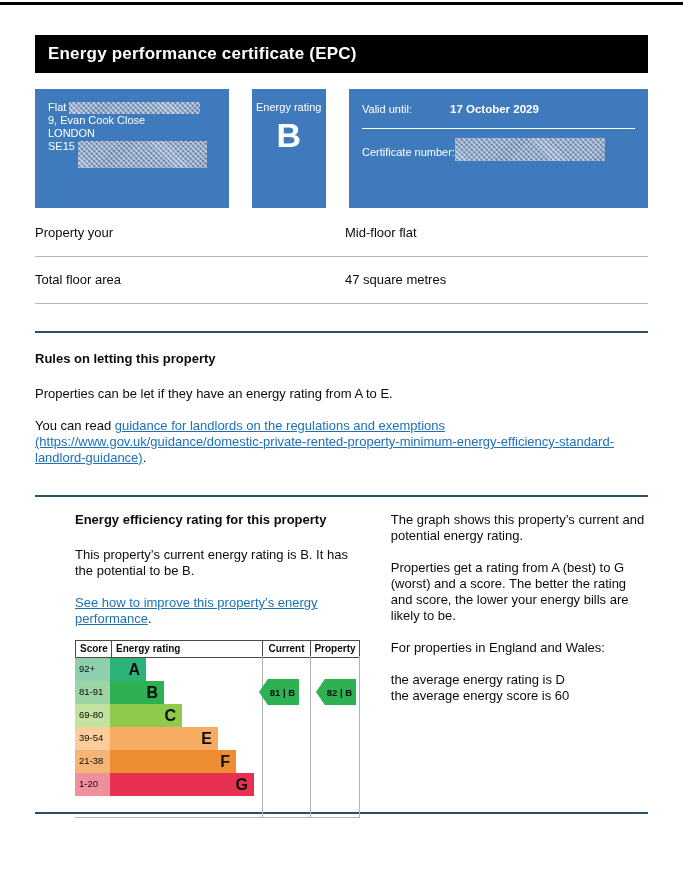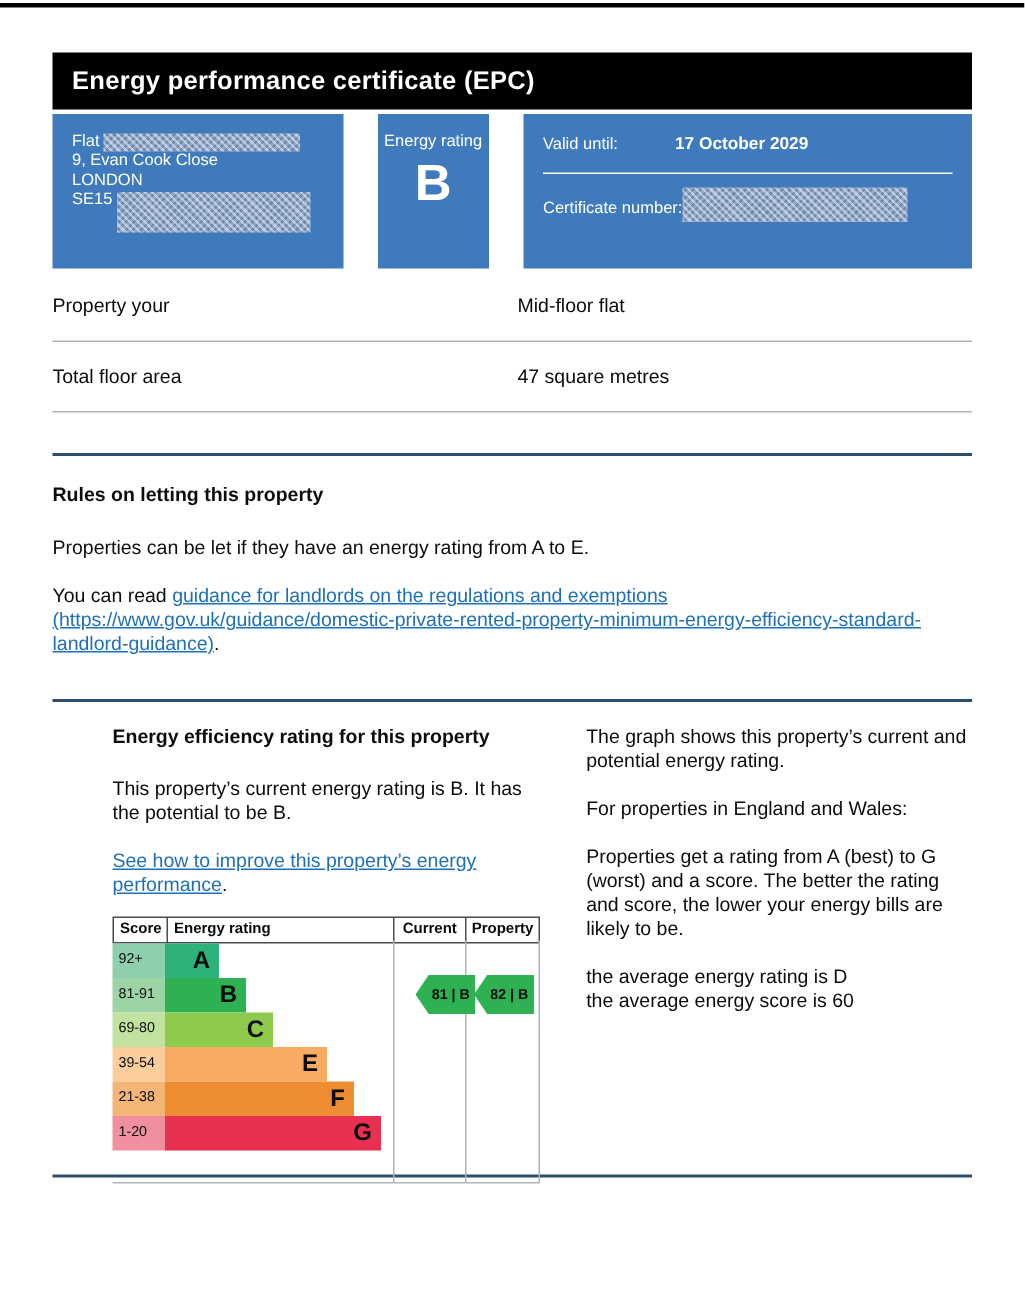--- a/index.html
+++ b/index.html
@@ -9,21 +9,21 @@
     -webkit-font-smoothing:antialiased;overflow:hidden;
   }
   .top-rule{position:absolute;top:2px;left:0;width:683px;height:3px;background:#000;}
   .content{position:absolute;left:35px;top:35px;width:613px;}
 
   
   .title-bar{background:#000;height:38px;display:flex;align-items:center;}
   .title-bar h1{color:#fff;font-size:17px;font-weight:bold;margin:0 0 0 13px;letter-spacing:.2px;}
 
   
-  .summary{display:flex;gap:23px;margin-top:3px;height:103px;}
+  .summary{display:flex;gap:23px;margin-top:16px;height:119px;}
   .blue{background:#3f7bbc;color:#fff;box-sizing:border-box;}
   .addr-box{width:219px;padding:12px 0 0 13px;font-size:11px;line-height:13px;}
   .addr-line{display:flex;align-items:flex-start;white-space:pre;}
   .redacted{
     background-color:#92a8c9;
     background-image:
       repeating-linear-gradient(45deg,rgba(255,255,255,.45) 0 1.5px,transparent 1.5px 3.5px),
       repeating-linear-gradient(-45deg,rgba(47,79,126,.35) 0 1.5px,transparent 1.5px 3.5px);
     display:inline-block;
   }
@@ -170,29 +170,29 @@
             </div>
             <div class="band-row">
               <div class="band-score" style="background: rgb(240, 144, 159);">1-20</div>
               <div class="band-bar" style="background: rgb(232, 49, 80); width: 144px;">G</div>
             </div>
           </div>
         <div class="vline" style="left:187px;"></div>
         <div class="vline" style="left:235px;"></div>
         <div class="vline" style="left:284px;"></div>
         <div class="chart-bottom"></div>
-        <div class="marker" style="left: 202px; top: 39px; background: rgb(46, 177, 82);">81 | B</div>
+        <div class="marker" style="left: 184px; top: 39px; background: rgb(46, 177, 82);">81 | B</div>
         <div class="marker" style="left: 241px; top: 39px; background: rgb(46, 177, 82);">82 | B</div>
       </div>
     </div>
 
     <div class="col-right">
       <p class="body">The graph shows this property’s current and potential energy rating.</p>
+      <p class="body">Properties get a rating from A (best) to G (worst) and a score. The better the rating and score, the lower your energy bills are likely to be.</p>
       <p class="body">For properties in England and Wales:</p>
-      <p class="body">Properties get a rating from A (best) to G (worst) and a score. The better the rating and score, the lower your energy bills are likely to be.</p>
       <div class="tight">
         <div>the average energy rating is D</div>
         <div>the average energy score is 60</div>
       </div>
     </div>
   </div>
 
   <div class="bottom-rule"></div>
 </div>
 

